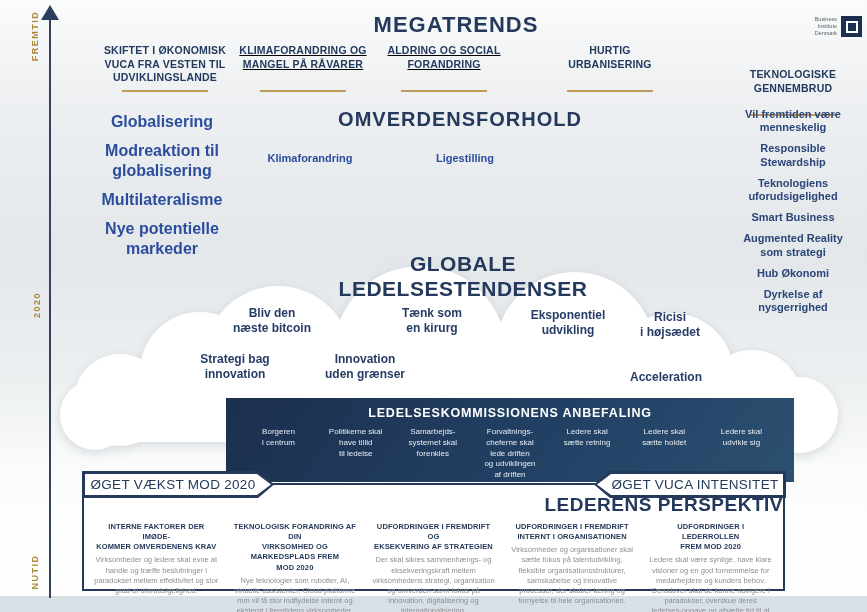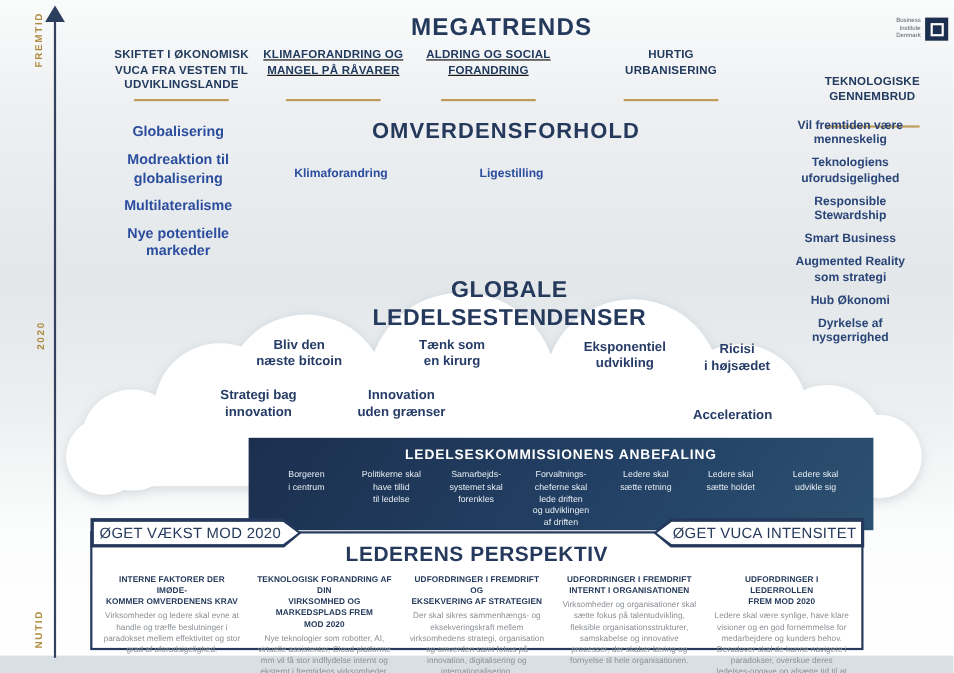--- a/index.html
+++ b/index.html
@@ -35,22 +35,22 @@
 
   
   .mt-col{position:absolute;top:44px;height:48px;width:150px;text-align:center;}
   .mt-label{color:#223a5e;font-size:10.5px;font-weight:bold;line-height:1.3;letter-spacing:.2px;}
   .mt-rule{position:absolute;bottom:0;left:50%;transform:translateX(-50%);width:86px;height:2px;background:#bf9b59;}
   .mt-1{left:90px;} .mt-2{left:228px;text-decoration:underline;} .mt-3{left:369px;text-decoration:underline;} .mt-4{left:535px;} .mt-5{left:718px;margin-top:24px;}
 
   
   .factor-list{position:absolute;display:flex;flex-direction:column;text-align:center;}
   .factors-left{left:92px;top:112px;width:140px;gap:9px;}
-  .factors-left .factor-item{color:#2b4d9e;font-size:13px;font-weight:bold;line-height:1.25;}
-  .factors-right{left:708px;top:108px;width:130px;gap:8px;}
+  .factors-left .factor-item{color:#2b4d9e;font-size:16px;font-weight:bold;line-height:1.25;}
+  .factors-right{left:728px;top:108px;width:130px;gap:8px;}
   .factors-right .factor-item{color:#2a4577;font-size:11px;font-weight:bold;line-height:1.2;}
 
   
   .omv-title{position:absolute;left:300px;top:108px;width:320px;text-align:center;
     color:#24395b;font-size:20px;font-weight:bold;letter-spacing:1px;}
   .omv-item{position:absolute;top:152px;width:120px;text-align:center;color:#2b4d9e;font-size:11px;font-weight:bold;}
   .omv-item-1{left:250px;} .omv-item-2{left:405px;}
 
   
   .cloud{position:absolute;left:0;top:0;width:867px;height:612px;pointer-events:none;
@@ -65,21 +65,21 @@
   .commission{position:absolute;left:226px;top:398px;width:568px;height:84px;
     background:linear-gradient(125deg,#1c2f4e 0%,#224064 55%,#2c5070 100%);
     box-sizing:border-box;padding:8px 14px 0 14px;}
   .commission-title{text-align:center;color:#ffffff;font-size:12.5px;font-weight:bold;letter-spacing:.8px;}
   .commission-items{display:flex;margin-top:7px;}
   .commission-item{flex:1;text-align:center;color:#e6ecf2;font-size:8px;line-height:1.35;}
 
   
   .persp-box{position:absolute;left:82px;top:483px;width:703px;height:108px;
     background:#ffffff;border:2px solid #24395b;box-sizing:border-box;}
-  .persp-title{position:absolute;left:0;top:9px;width:100%;text-align:center;
+  .persp-title{position:absolute;left:0;top:9px;width:100%;text-align:right;
     color:#24395b;font-size:19px;font-weight:bold;letter-spacing:.5px;}
   .persp-cols{position:absolute;left:10px;top:37px;width:679px;display:flex;gap:14px;}
   .persp-col{flex:1;text-align:center;}
   .persp-heading{color:#24395b;font-size:7.5px;font-weight:bold;line-height:1.35;letter-spacing:.1px;}
   .persp-body{margin-top:3px;color:#8b9095;font-size:7.5px;line-height:1.35;}
 
   
   .banner{position:absolute;top:471px;width:192px;height:27px;display:flex;align-items:center;justify-content:center;}
   .banner-shape{position:absolute;inset:0;background:#24395b;}
   .banner-fill{position:absolute;inset:3px;background:#ffffff;}
@@ -152,24 +152,24 @@
 markeder</div>
   </div>
 
   <div class="omv-title">OMVERDENSFORHOLD</div>
   <div class="omv-item omv-item-1">Klimaforandring</div>
   <div class="omv-item omv-item-2">Ligestilling</div>
 
   <div class="factor-list factors-right">
     <div class="factor-item pre">Vil fremtiden være
 menneskelig</div>
+    <div class="factor-item pre">Responsible
+Stewardship</div>
     <div class="factor-item pre">Teknologiens
 uforudsigelighed</div>
-    <div class="factor-item pre">Responsible
-Stewardship</div>
     <div class="factor-item pre">Smart Business</div>
     <div class="factor-item pre">Augmented Reality
 som strategi</div>
     <div class="factor-item pre">Hub Økonomi</div>
     <div class="factor-item pre">Dyrkelse af
 nysgerrighed</div>
   </div>
 
   <div class="cloud">
     <i style="left:60px;top:380px;width:70px;height:70px;"></i>
@@ -181,21 +181,21 @@
     <i style="left:610px;top:313px;width:124px;height:124px;"></i>
     <i style="left:702px;top:350px;width:100px;height:100px;"></i>
     <i style="left:762px;top:377px;width:76px;height:76px;"></i>
     <i class="base" style="left:78px;top:362px;width:726px;height:80px;"></i>
   </div>
 
   <div class="cloud-title pre">GLOBALE
 LEDELSESTENDENSER</div>
   <div class="cloud-item pre" style="left:197px;top:306px;">Bliv den
 næste bitcoin</div>
-  <div class="cloud-item pre" style="left:336px;top:306px;">Tænk som
+  <div class="cloud-item pre" style="left:357px;top:306px;">Tænk som
 en kirurg</div>
   <div class="cloud-item pre" style="left:493px;top:308px;">Eksponentiel
 udvikling</div>
   <div class="cloud-item pre" style="left:595px;top:310px;">Ricisi
 i højsædet</div>
   <div class="cloud-item pre" style="left:160px;top:352px;">Strategi bag
 innovation</div>
   <div class="cloud-item pre" style="left:290px;top:352px;">Innovation
 uden grænser</div>
   <div class="cloud-item pre" style="left:591px;top:370px;">Acceleration</div>

